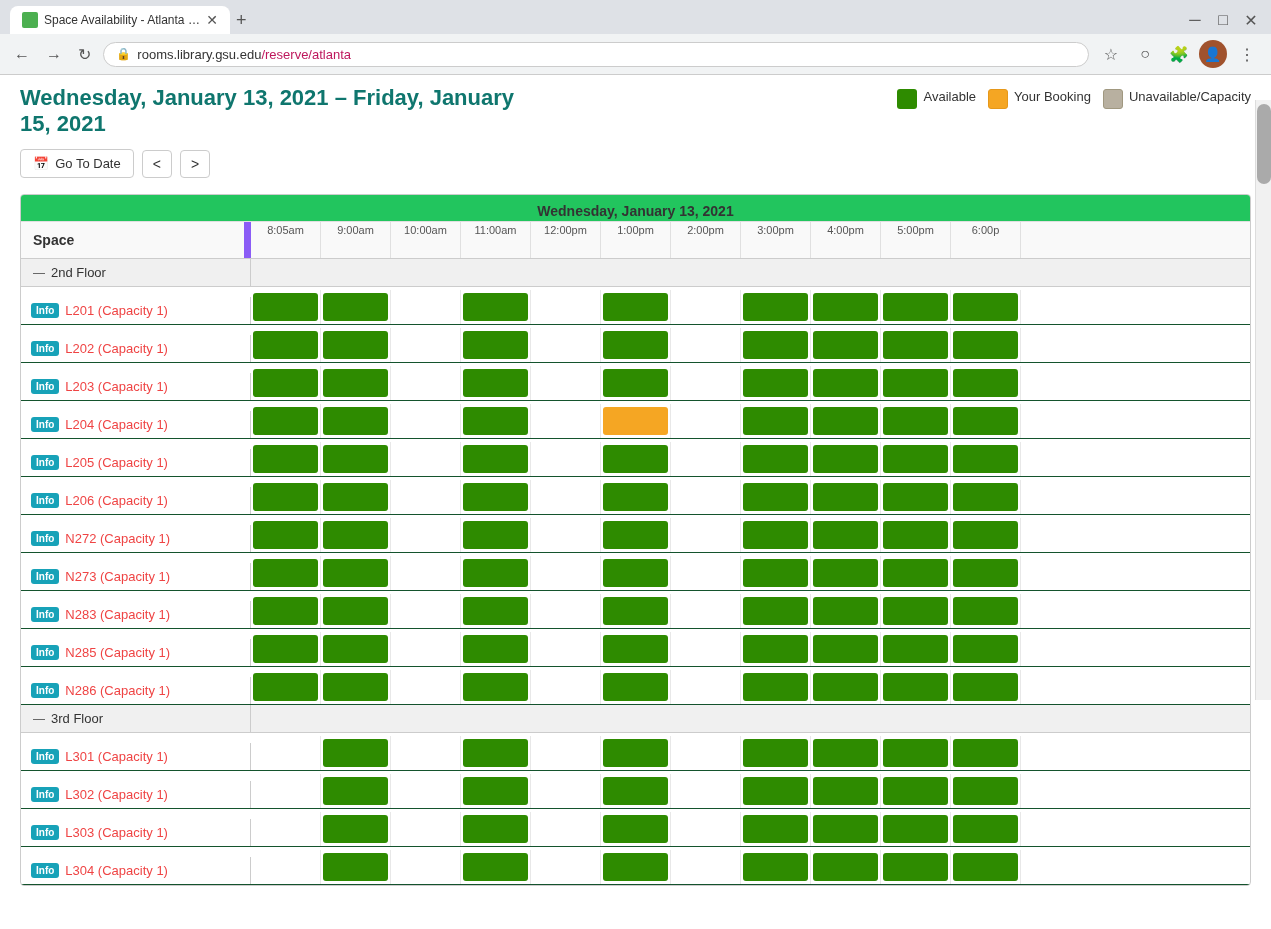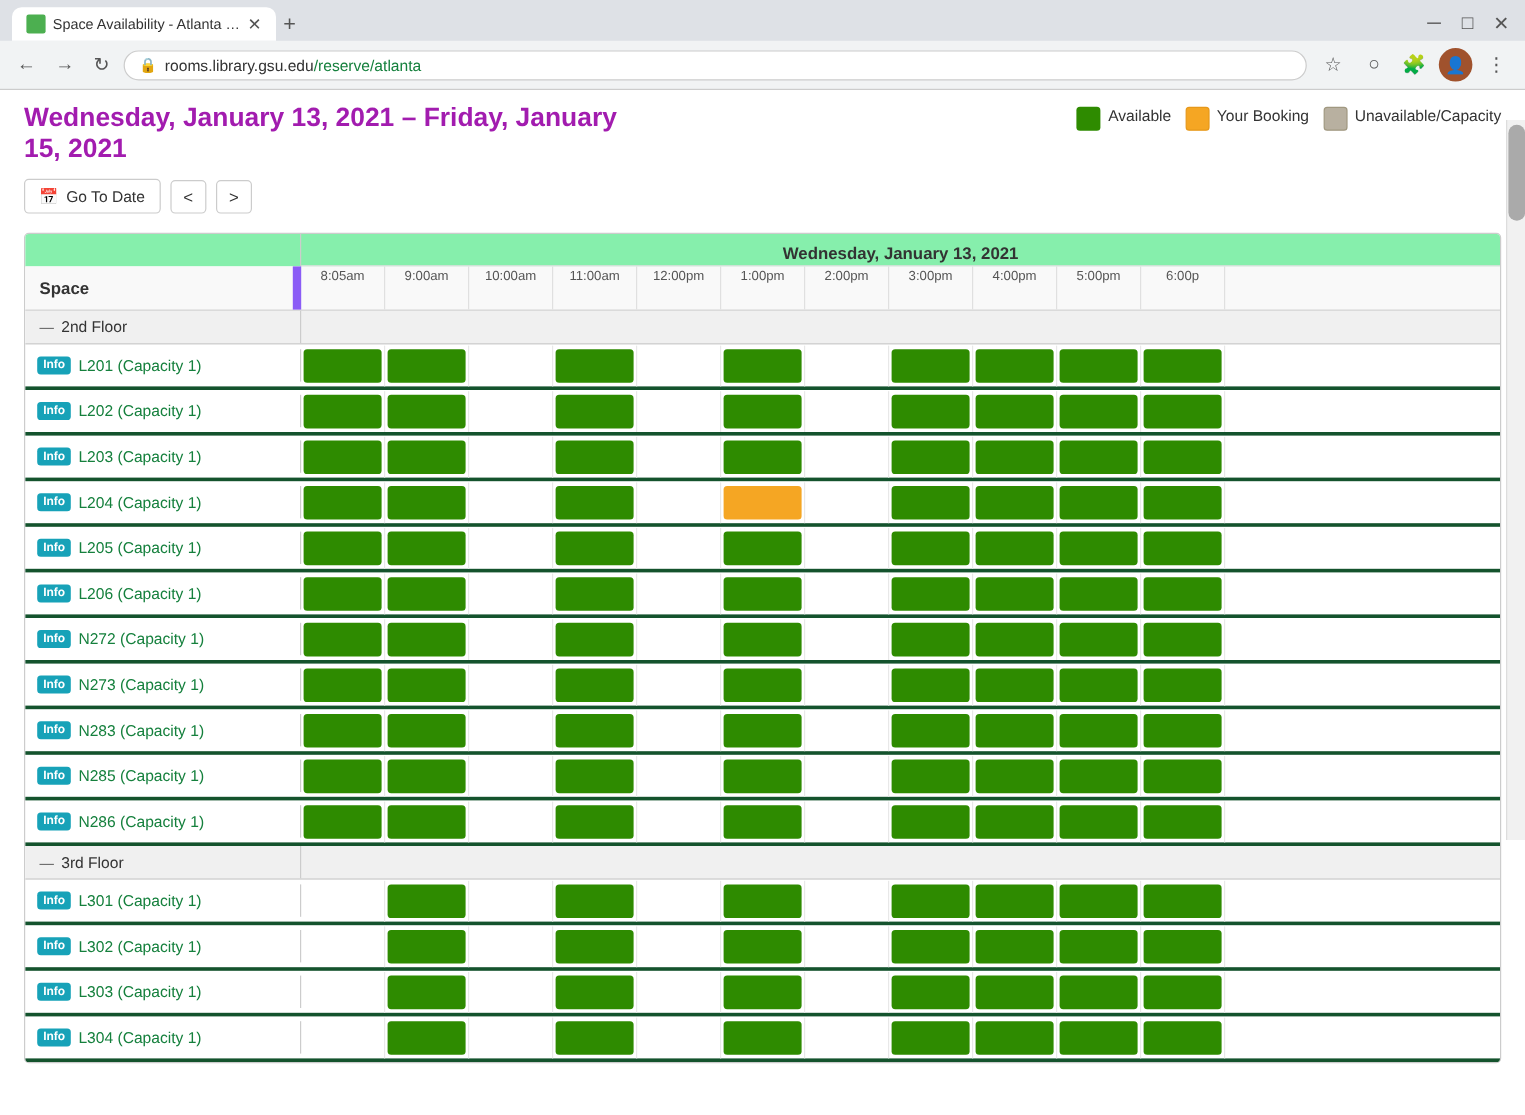--- a/index.html
+++ b/index.html
@@ -22,21 +22,21 @@
     .lock-icon { color: #555; font-size: 12px; }
     .address-text { flex: 1; }
     .toolbar-icons { display: flex; gap: 6px; align-items: center; }
     .toolbar-icon { width: 28px; height: 28px; display: flex; align-items: center; justify-content: center; cursor: pointer; border-radius: 50%; font-size: 16px; color: #555; }
     .profile-icon { width: 28px; height: 28px; border-radius: 50%; background: #a0522d; display: flex; align-items: center; justify-content: center; font-size: 14px; color: #fff; }
 
     
     .page-content { padding: 10px 20px; }
 
     .page-header { display: flex; align-items: flex-start; justify-content: space-between; margin-bottom: 12px; }
-    .date-range-title { font-size: 22px; font-weight: bold; color: #a21caf; max-width: 500px; }
+    .date-range-title { font-size: 22px; font-weight: bold; color: #0f766e; max-width: 500px; }
     .legend { display: flex; flex-wrap: wrap; gap: 12px; align-items: center; margin-top: 4px; }
     .legend-item { display: flex; gap: 6px; font-size: 13px; }
     .legend-color { width: 20px; height: 20px; border-radius: 3px; flex-shrink: 0; }
     .legend-available { background: #2e8b00; }
     .legend-booking { background: #f5a623; border: 1px solid #e6981a; }
     .legend-unavailable { background: #b8b0a0; border: 1px solid #a09880; }
 
     .controls { display: flex; align-items: center; gap: 8px; margin-bottom: 16px; }
     .goto-date-btn { display: flex; align-items: center; gap: 6px; background: #fff; border: 1px solid #ccc; border-radius: 4px; padding: 6px 12px; cursor: pointer; font-size: 13px; color: #333; }
     .nav-arrow-btn { background: #fff; border: 1px solid #ccc; border-radius: 4px; padding: 5px 10px; cursor: pointer; font-size: 14px; color: #333; }
@@ -46,38 +46,39 @@
     .grid-header-row { display: flex; border-bottom: 1px solid #ccc; background: #f9f9f9; }
     .space-col-header { width: 230px; min-width: 230px; padding: 10px 12px; font-weight: bold; font-size: 14px; border-right: 7px solid #8b5cf6; }
     .time-slots-row { display: flex; flex: 1; }
     .time-slot-header { min-width: 70px; width: 70px; text-align: center; font-size: 11px; color: #555; padding: 2px 2px 6px; border-right: 1px solid #e0e0e0; }
 
     .section-row { display: flex; background: #f0f0f0; border-bottom: 1px solid #ccc; align-items: center; }
     .section-label { width: 230px; min-width: 230px; padding: 6px 12px; font-size: 13px; font-weight: normal; border-right: 1px solid #ccc; display: flex; align-items: center; gap: 6px; }
     .collapse-icon { cursor: pointer; font-size: 12px; color: #555; }
     .section-spacer { flex: 1; }
 
-    .room-row { display: flex; border-bottom: 3px solid #14532d; align-items: center; min-height: 38px; }
+    .room-row { display: flex; border-bottom: 1px solid #14532d; align-items: flex-end; min-height: 38px; }
     .room-label { width: 230px; min-width: 230px; padding: 6px 10px; display: flex; align-items: center; gap: 6px; border-right: 1px solid #ccc; }
     .info-badge { background: #17a2b8; color: #fff; font-size: 10px; font-weight: bold; padding: 2px 5px; border-radius: 3px; cursor: pointer; flex-shrink: 0; }
-    .room-name { font-size: 13px; color: #15803d; cursor: pointer; }
+    .room-name { font-size: 13px; color: #ef4444; cursor: pointer; }
     .time-cells { display: flex; flex: 1; align-items: stretch; }
     .time-cell { min-width: 70px; width: 70px; border-right: 1px solid #e8e8e8; display: flex; align-items: center; justify-content: center; padding: 3px 2px; }
     .time-block { height: 28px; width: 100%; border-radius: 3px; cursor: pointer; }
     .block-available { background: #2e8b00; }
     .block-booking { background: #f5a623; }
 
     
     .grid-wrapper::-webkit-scrollbar { width: 8px; height: 8px; }
     .grid-wrapper::-webkit-scrollbar-thumb { background: #bbb; border-radius: 4px; }
 
     
     .day-section-header { 
       display: flex; 
-      background: #86efac; 
+      background: #22c55e; 
+      flex-direction: column;
     }
     .day-section-spacer { 
       width: 230px; 
       min-width: 230px; 
       border-right: 1px solid #ccc; 
     }
     .day-section-content { 
       flex: 1; 
       text-align: center; 
       font-weight: bold; 
@@ -121,21 +122,21 @@
       <div class="win-btn">✕</div>
     </div>
   </div>
   <div class="browser-toolbar">
     <button class="nav-btn">←</button>
     <button class="nav-btn">→</button>
     <button class="nav-btn">↻</button>
     <div class="address-bar">
       <span class="lock-icon">🔒</span>
       <span class="address-text">
-        <span>rooms.library.gsu.edu</span><span style="color:#15803d;">/reserve/atlanta</span>
+        <span>rooms.library.gsu.edu</span><span style="color:#be185d;">/reserve/atlanta</span>
       </span>
     </div>
     <div class="toolbar-icons">
       <div class="toolbar-icon">☆</div>
       <div class="toolbar-icon">○</div>
       <div class="toolbar-icon">🧩</div>
       <div class="profile-icon">👤</div>
       <div class="toolbar-icon">⋮</div>
     </div>
   </div>

